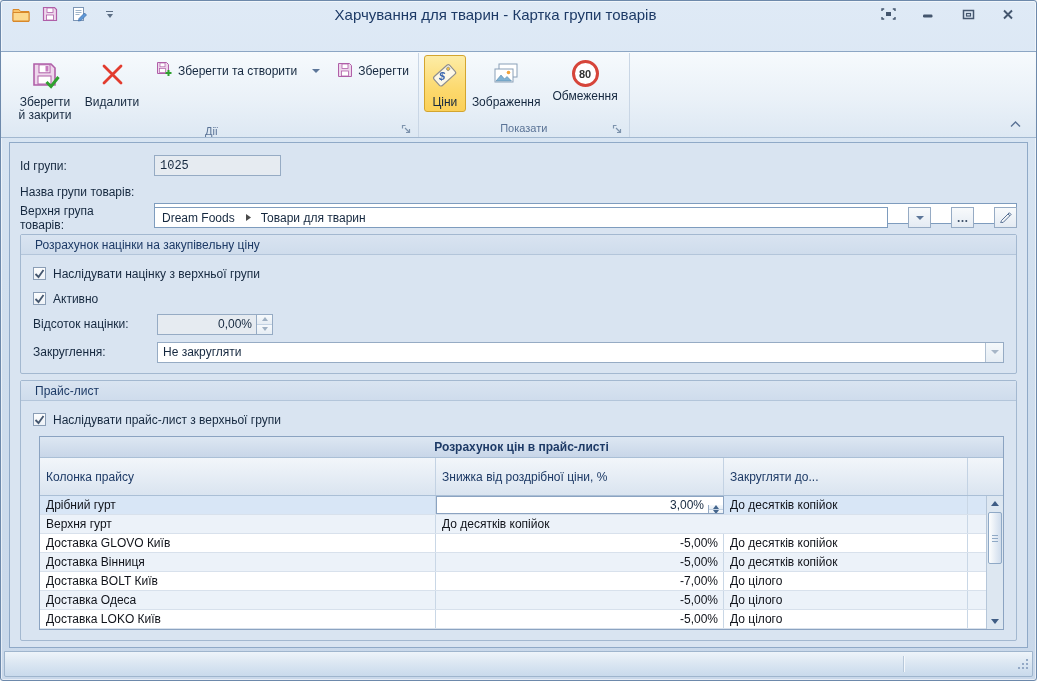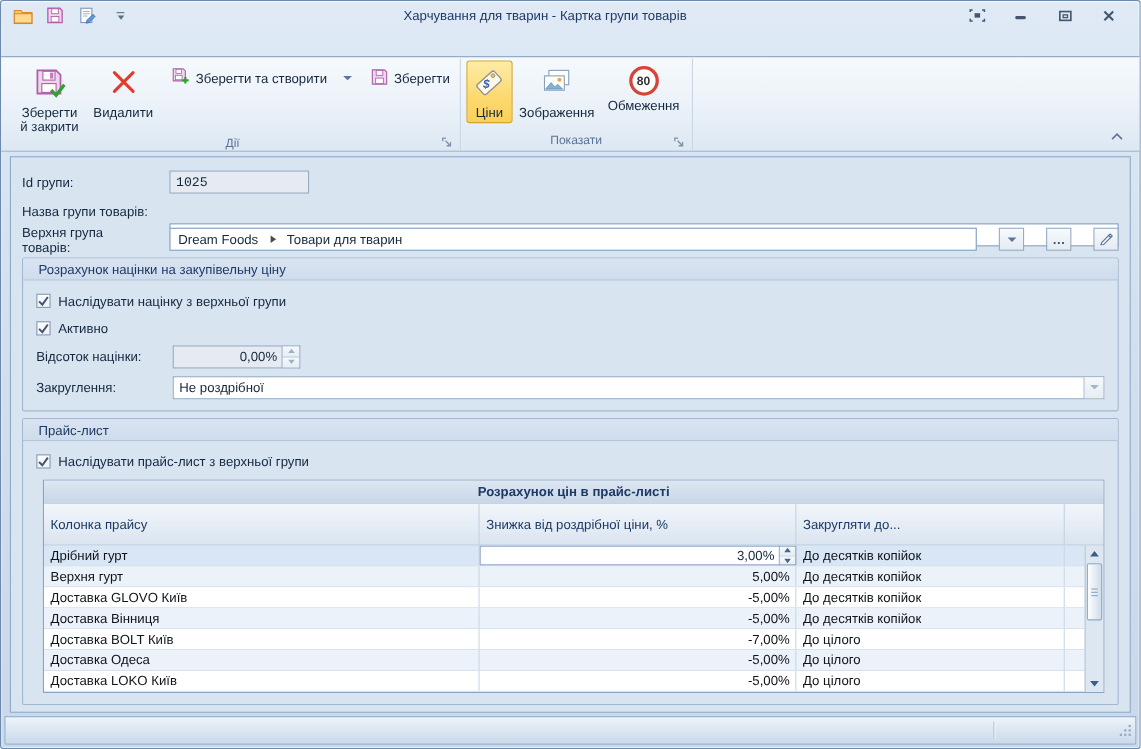--- a/index.html
+++ b/index.html
@@ -11,21 +11,21 @@
     border:1px solid #6d89ab; border-radius:3px; overflow:hidden;
     box-shadow:inset 0 0 0 1px rgba(255,255,255,.55); }
 
   
   .titlebar { position:absolute; top:0; left:0; right:0; height:26px; display:flex; align-items:center; padding:0 10px; }
   .qat { display:flex; align-items:center; gap:9px; }
   .qat-btn { display:flex; align-items:center; justify-content:center; width:20px; height:18px; }
   .qat-more { display:flex; flex-direction:column; align-items:center; margin-left:8px; cursor:default; }
   .qat-more .bar { width:7px; height:1px; background:#5d6f85; margin-bottom:2px; }
   .tri-d-sm { width:0; height:0; border-left:3px solid transparent; border-right:3px solid transparent; border-top:4px solid #5d6f85; }
-  .title { flex:1; text-align:center; color:#1d3a66; font-size:12px; }
+  .title { flex:1; text-align:center; color:#1d3a66; font-size:15px; }
   .win-controls { display:flex; align-items:center; gap:20px; padding-right:8px; }
   .win-btn { display:flex; align-items:center; justify-content:center; width:20px; height:16px; }
 
   
   .tabrow { position:absolute; top:26px; left:0; right:0; height:24px; padding-left:10px; display:flex; align-items:flex-end; z-index:2; }
   .tab { height:23px; line-height:22px; padding:0 16px; color:#1d3a66; margin-right:2px; border-radius:2px 2px 0 0; }
   .tab-file { background:linear-gradient(180deg,#fbb44e 0%,#f39a12 50%,#ef8d00 100%);
     border:1px solid #cf7f00; border-bottom:none; color:#fff; font-weight:bold; padding:0 14px; }
   .tab-active { background:linear-gradient(180deg,#fdfeff,#f3f8fc); border:1px solid #8ca6c4; border-bottom:1px solid #f6fafd; margin-bottom:-1px; }
 
@@ -89,21 +89,21 @@
   .tbl-body { display:flex; height:133px; }
   .rows { flex:1; }
   .trow { display:flex; height:19px; border-bottom:1px solid #d8e1ec; background:#fff; }
   .trow:nth-child(even) { background:#ecf2f9; }
   .trow.selected { background:#d8e6f6; }
   .td { line-height:18px; color:#10131a; overflow:hidden; white-space:nowrap; }
   .td-1 { width:396px; padding-left:6px; border-right:1px solid #c9d7e6; }
   .td-2 { width:288px; text-align:right; padding-right:5px; border-right:1px solid #c9d7e6; }
   .td-3 { flex:1; padding-left:6px; border-right:1px solid #c9d7e6; }
   .td-f { width:18px; }
-  .cell-editor { width:288px; border-right:1px solid #c9d7e6; display:flex; background:#fff; outline:1px solid #8ba3c1; outline-offset:-1px; }
+  .cell-editor { width:288px; border-right:1px solid #c9d7e6; display:flex; background:#fff; outline:1px solid #8ba3c1; outline-offset:-1px;align-items:flex-end; }
   .cell-editor .ed-val { flex:1; text-align:right; padding-right:4px; line-height:18px; }
   .cell-editor .spinner { border:none; border-left:1px solid #96abc4; width:15px; }
   .cell-editor .tri-u { border-bottom-color:#44658c; } .cell-editor .tri-d { border-top-color:#44658c; }
   .vscroll { width:17px; background:#dde7f1; border-left:1px solid #b5c6d9; display:flex; flex-direction:column; }
   .sb-btn { height:15px; display:flex; align-items:center; justify-content:center; }
   .sb-up { width:0; height:0; border-left:4px solid transparent; border-right:4px solid transparent; border-bottom:5px solid #3f5d85; }
   .sb-dn { width:0; height:0; border-left:4px solid transparent; border-right:4px solid transparent; border-top:5px solid #3f5d85; }
   .sb-thumb { height:52px; margin:1px; background:linear-gradient(90deg,#fdfefe,#cfdcec); border:1px solid #8fa9c6; border-radius:2px; position:relative; }
   .sb-thumb::after { content:""; position:absolute; left:3px; right:3px; top:50%; height:1px; background:#8fa9c6; box-shadow:0 -3px 0 #8fa9c6, 0 3px 0 #8fa9c6; }
   .sb-track { flex:1; }
@@ -346,21 +346,21 @@
                 </div>
               <div class="spin-btn">
                   <span class="tri-d"></span>
                 </div>
             </div>
           </div>
         </div>
         <div class="gbrow" style="margin-top:6px;">
           <span class="flabel">Закруглення:</span>
           <div class="combo">
-            <span class="combo-text">Не роздрібної</span>
+            <span class="combo-text">Не закругляти</span>
             <span class="combo-arrow">
                 <span class="tri-down tri-down-dis"></span>
               </span>
           </div>
         </div>
       </div>
     </div>
 
     <div class="groupbox">
       <div class="gb-head">Прайс-лист</div>
@@ -395,21 +395,20 @@
                     <span class="spin-btn">
                         <span class="tri-d"></span>
                       </span>
                   </span>
                 </div>
                 <div class="td td-3">До десятків копійок</div>
                 <div class="td td-f"></div>
               </div>
               <div class="trow">
                 <div class="td td-1">Верхня гурт</div>
-                <div class="td td-2">5,00%</div>
                 <div class="td td-3">До десятків копійок</div>
                 <div class="td td-f"></div>
               </div>
               <div class="trow">
                 <div class="td td-1">Доставка GLOVO Київ</div>
                 <div class="td td-2">-5,00%</div>
                 <div class="td td-3">До десятків копійок</div>
                 <div class="td td-f"></div>
               </div>
               <div class="trow">

